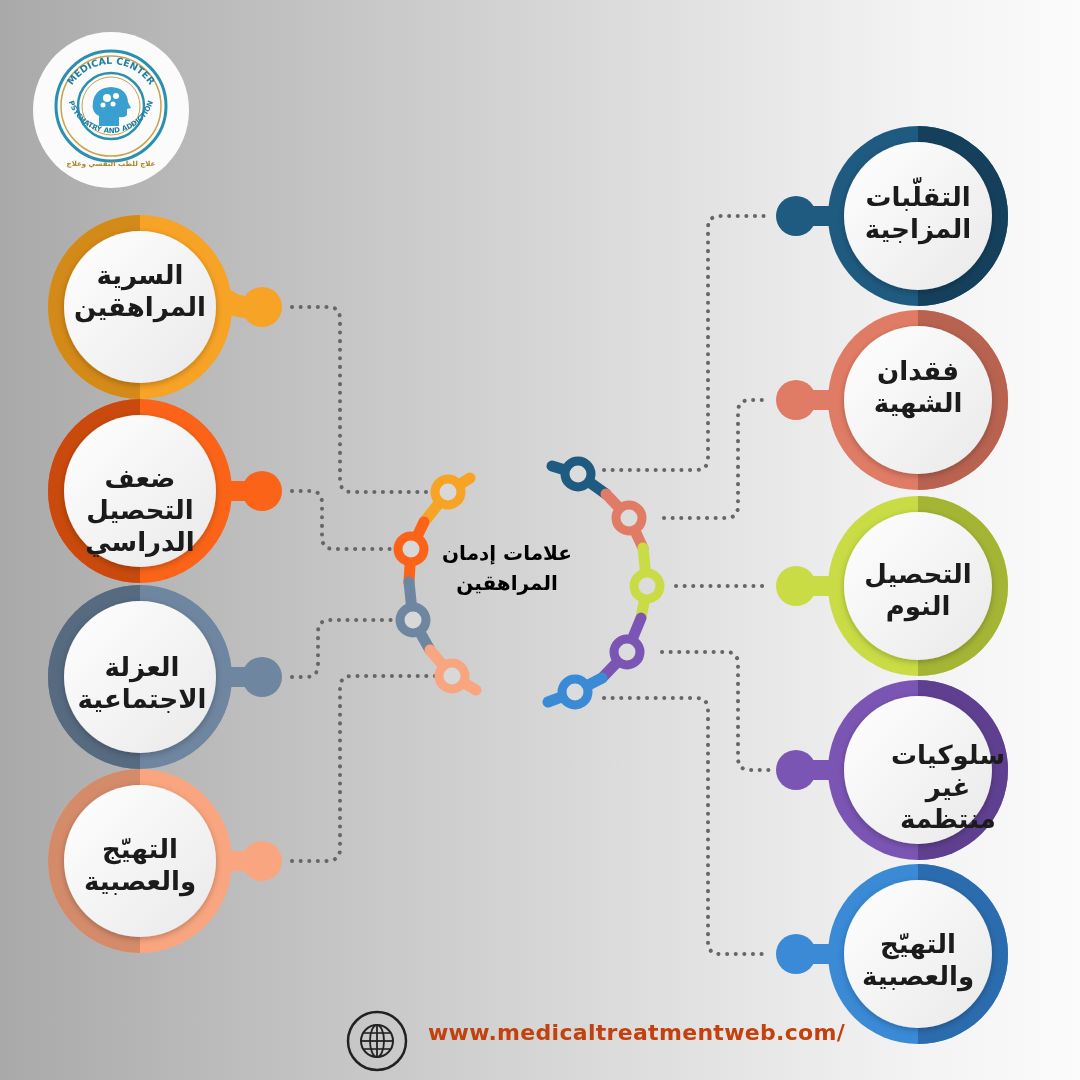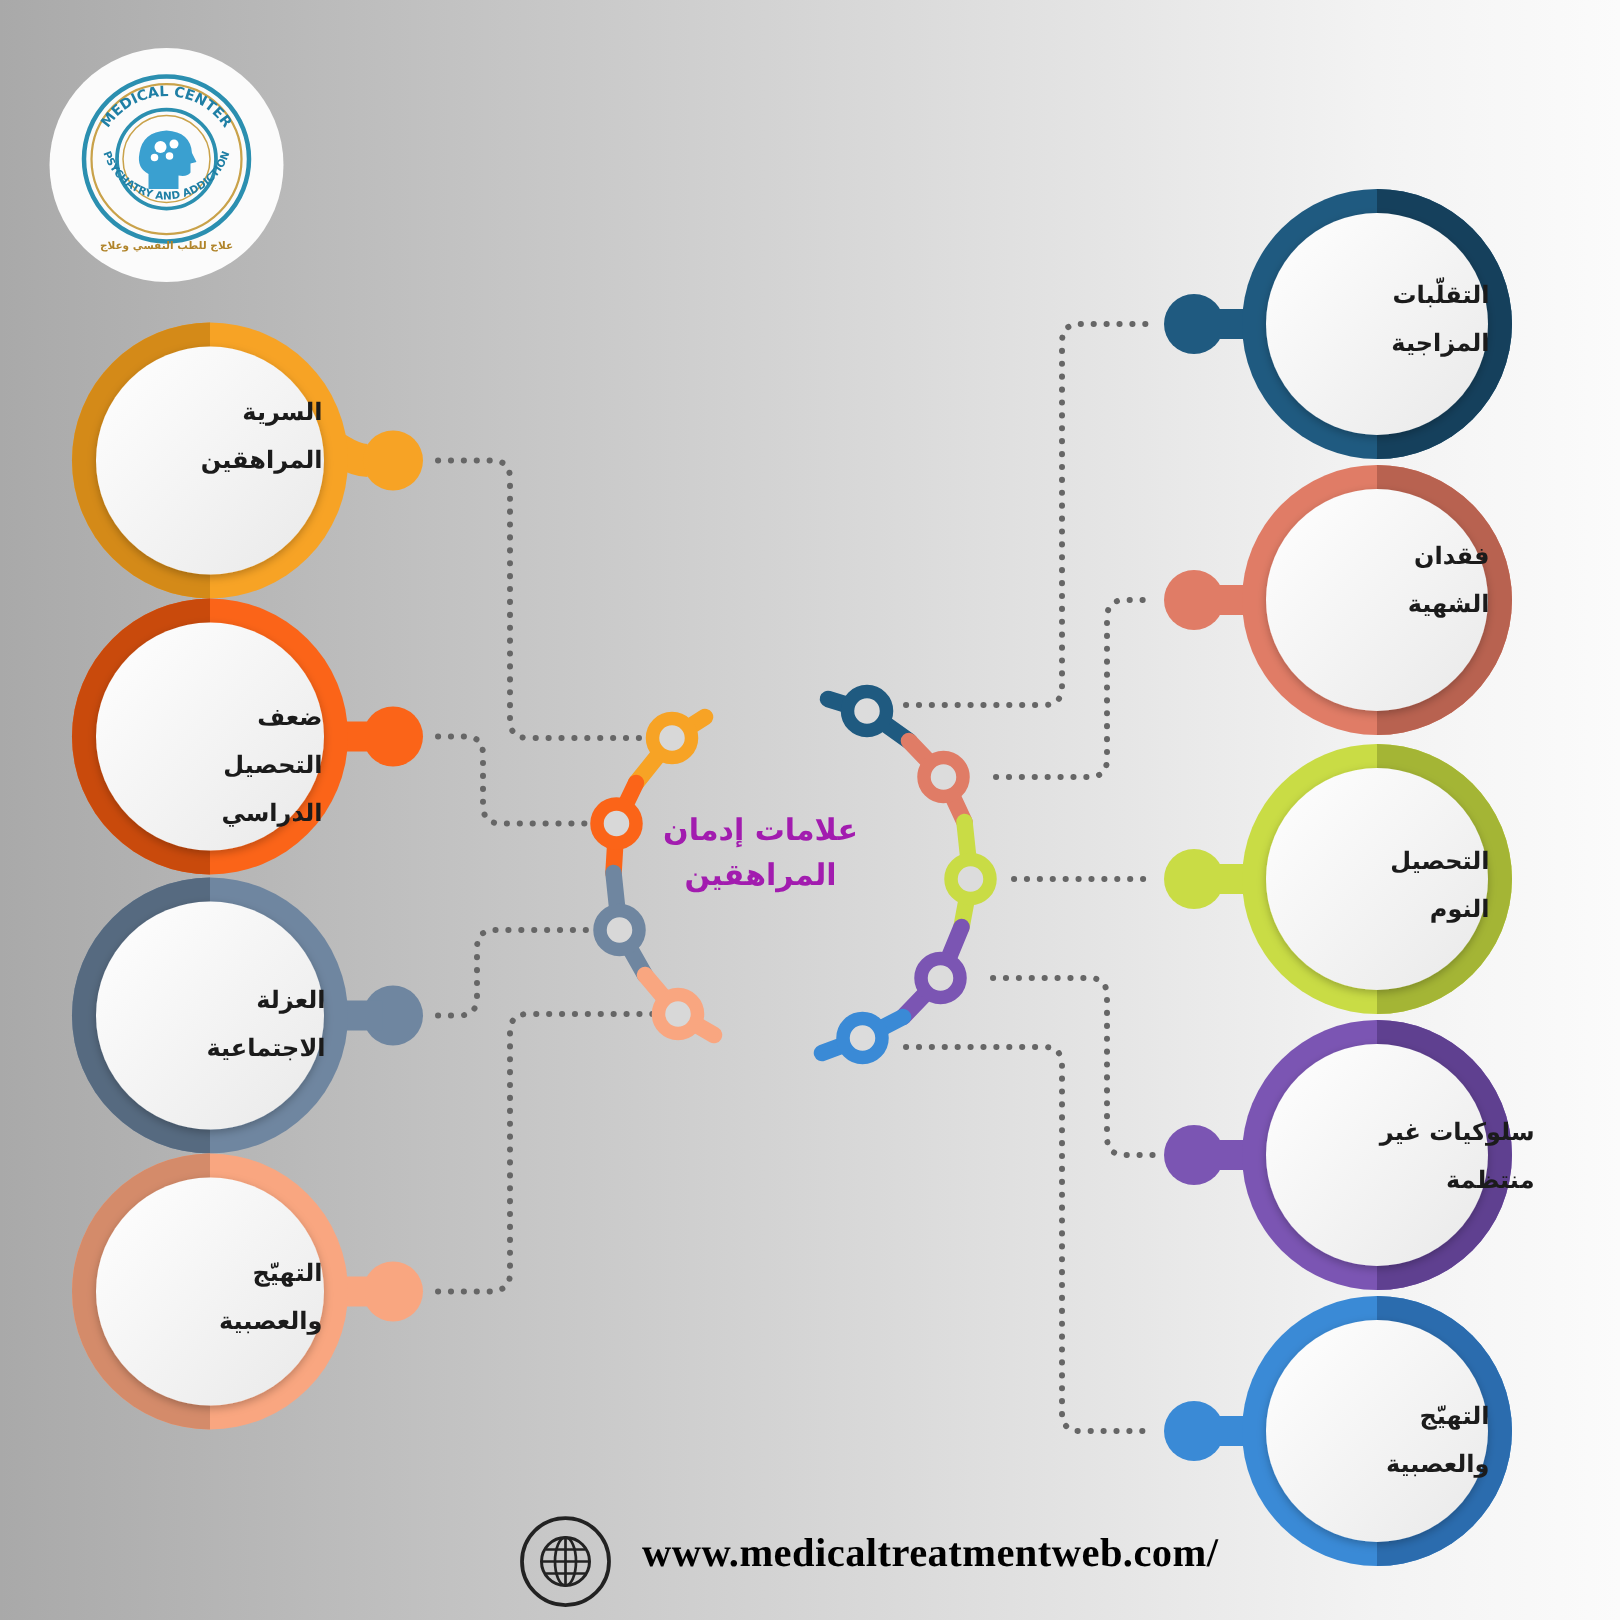--- a/index.html
+++ b/index.html
@@ -2,25 +2,25 @@
 <html><head>
 <meta charset="utf-8">
 <style>
   html,body{margin:0;padding:0;}
   body{width:1080px;height:1080px;overflow:hidden;position:relative;
     background:linear-gradient(90deg,#a9a9a9 0%,#c4c4c4 30%,#dedede 60%,#f3f3f3 85%,#fbfbfb 100%);
     font-family:"DejaVu Sans",sans-serif;}
   .canvas{position:absolute;left:0;top:0;width:1080px;height:1080px;}
   .logo{position:absolute;left:33px;top:32px;width:156px;height:156px;border-radius:50%;background:#fbfbfb;}
   .logo svg{position:absolute;left:0;top:0;}
-  .label{position:absolute;width:150px;font-weight:bold;color:#1b1b1b;
-    font-size:16px;line-height:32px;direction:rtl;white-space:pre-line;}
+  .label{position:absolute;width:150px;text-align:center;font-weight:bold;color:#1b1b1b;
+    font-size:26px;line-height:32px;direction:rtl;white-space:pre-line;}
   .title{position:absolute;left:432px;top:538px;width:150px;text-align:center;direction:rtl;
-    font-size:20px;font-weight:bold;line-height:30px;color:#a21caf;white-space:pre-line;}
-  .url{position:absolute;left:428px;top:1020px;font-size:27px;font-weight:bold;color:#000000;letter-spacing:0.3px;font-family:Liberation Serif, serif;}
+    font-size:20px;font-weight:bold;line-height:30px;color:#000000;white-space:pre-line;}
+  .url{position:absolute;left:428px;top:1020px;font-size:22px;font-weight:bold;color:#c2410c;letter-spacing:0.3px;}
   .globe{position:absolute;left:346px;top:1010px;width:62px;height:62px;}
 </style>
 </head>
 <body>
 
 <svg class="canvas" width="1080" height="1080" viewBox="0 0 1080 1080">
   <defs>
     <linearGradient id="whiteFace" x1="0" y1="0" x2="1" y2="1">
       <stop offset="0" stop-color="#ffffff"></stop>
       <stop offset="1" stop-color="#e9e9e9"></stop>

